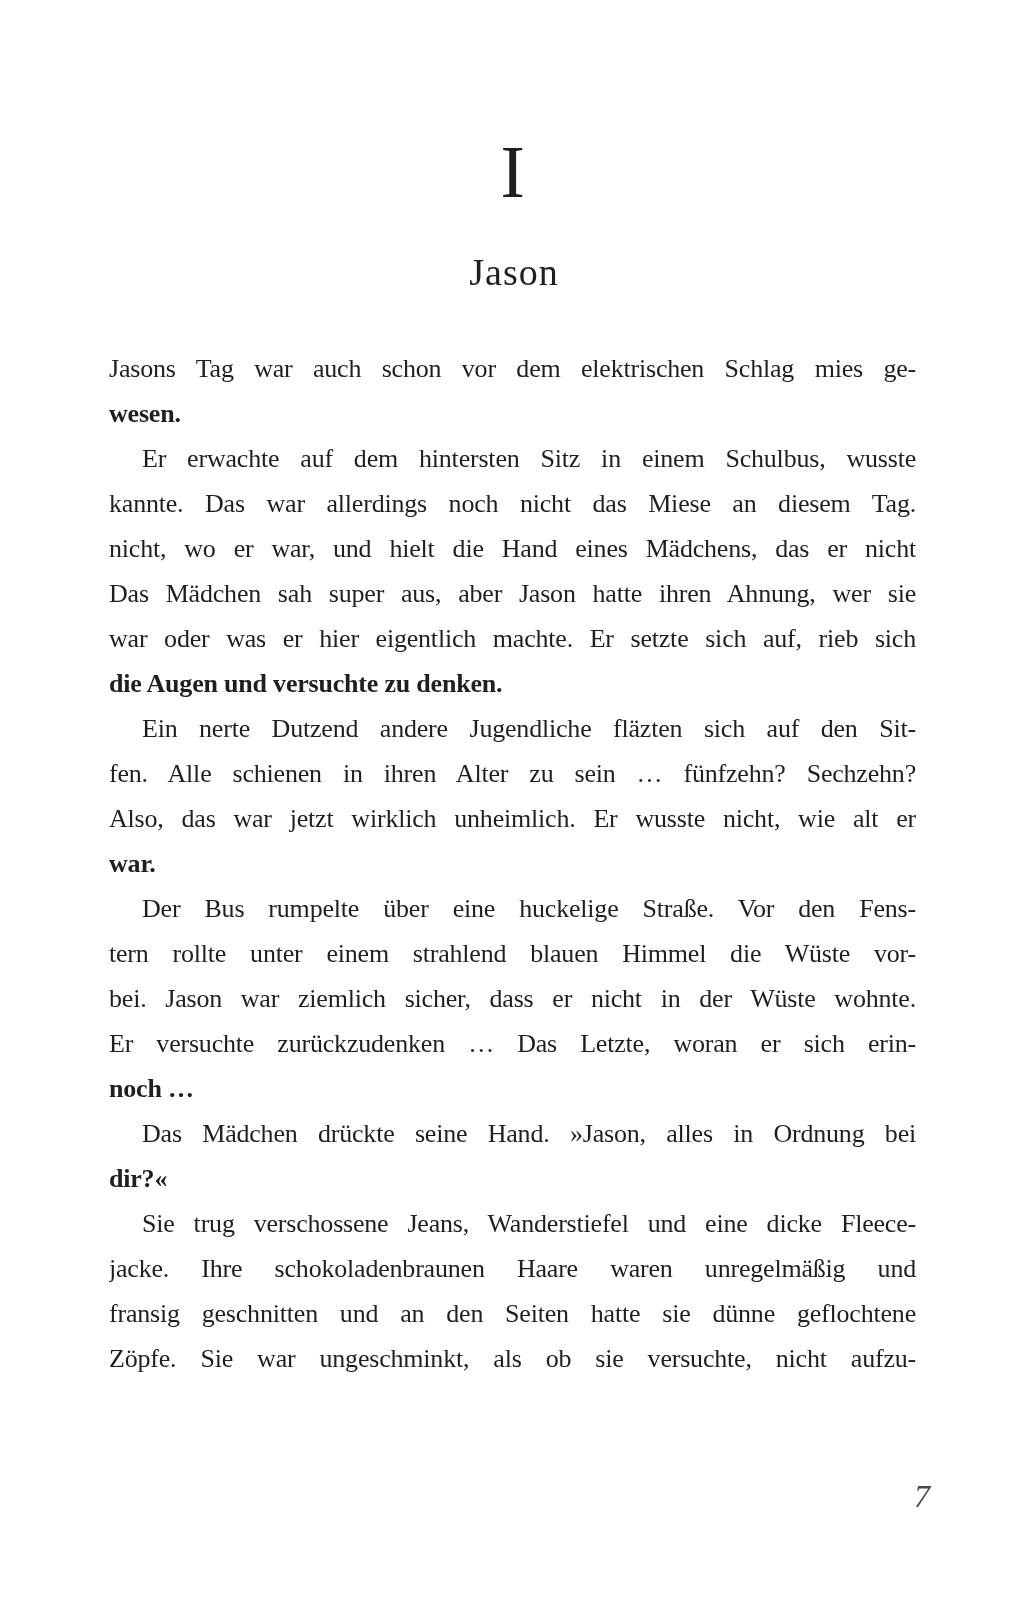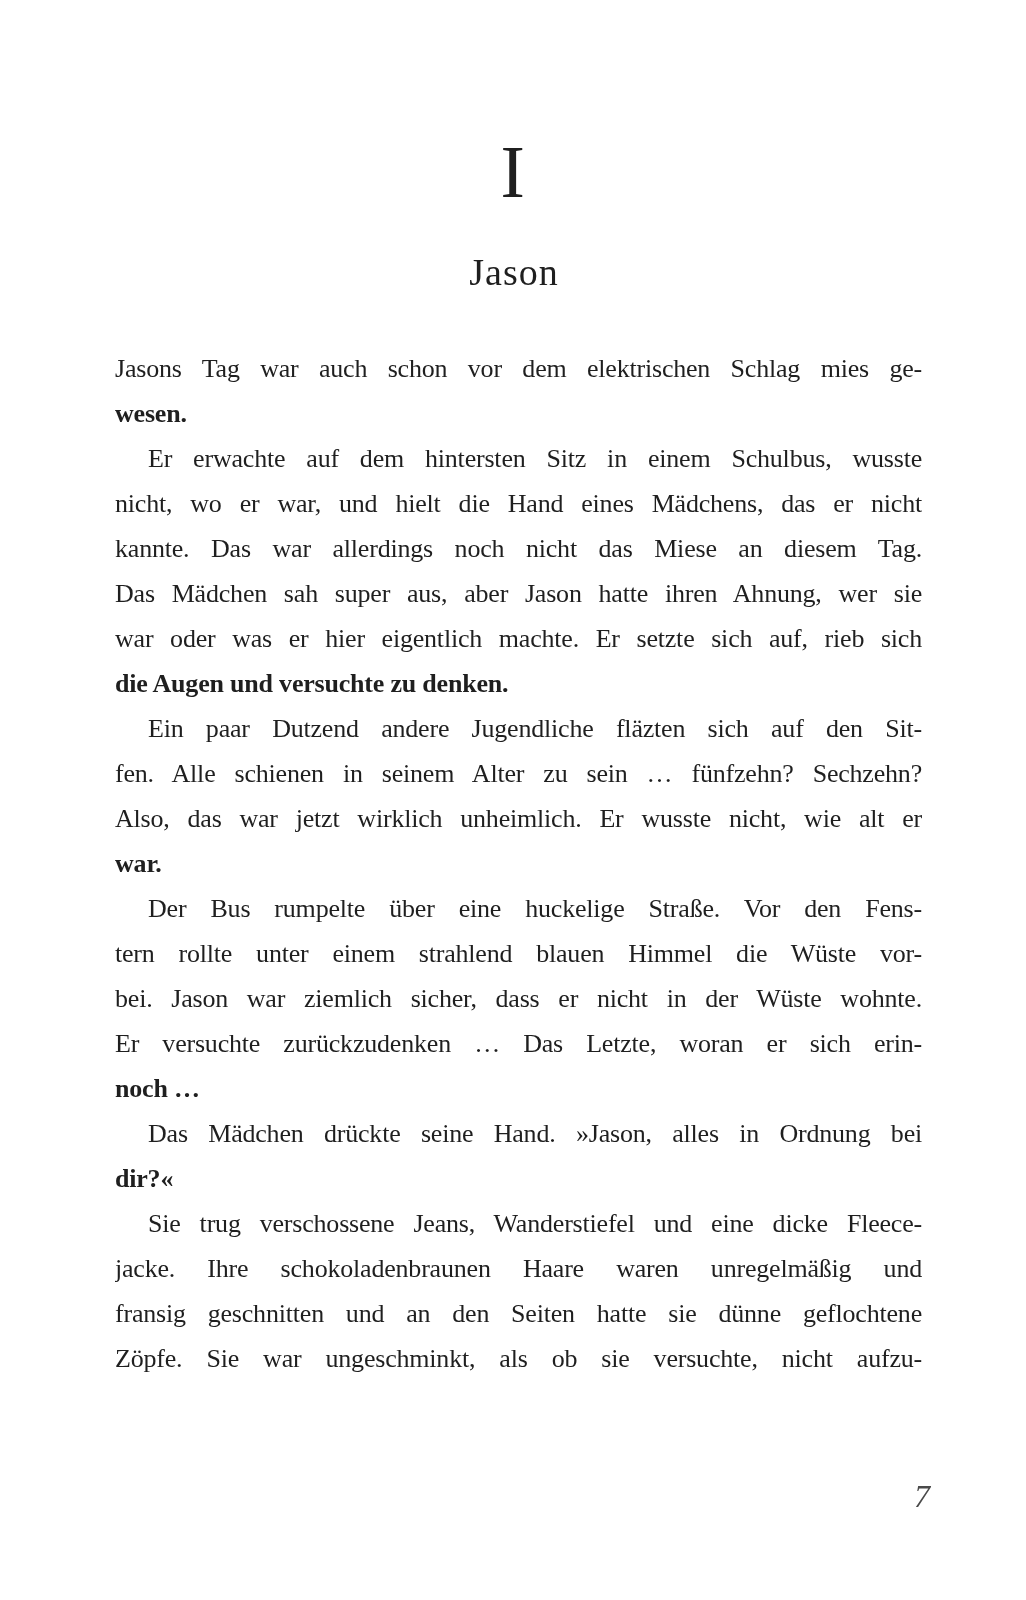--- a/index.html
+++ b/index.html
@@ -36,21 +36,21 @@
     width: 1026px;
     text-align: center;
     font-size: 38px;
     line-height: 1;
     font-weight: 400;
     letter-spacing: 1px;
   }
   .body-text {
     position: absolute;
     top: 346px;
-    left: 115px;
+    left: 109px;
     width: 807px;
     font-size: 26px;
     letter-spacing: -0.2px;
     hyphens: none;
     -webkit-hyphens: none;
   }
   .line {
     height: 45px;
     line-height: 45px;
     text-align: justify;
@@ -74,27 +74,27 @@
 </head>
 <body>
 
 <div class="page">
   <div class="chapter-number">I</div>
   <div class="chapter-title">Jason</div>
   <div class="body-text">
       <div class="line">Jasons Tag war auch schon vor dem elektrischen Schlag mies ge-</div>
       <div class="line end">wesen.</div>
       <div class="line indent">Er erwachte auf dem hintersten Sitz in einem Schulbus, wusste</div>
+      <div class="line">kannte. Das war allerdings noch nicht das Miese an diesem Tag.</div>
       <div class="line">nicht, wo er war, und hielt die Hand eines Mädchens, das er nicht</div>
-      <div class="line">kannte. Das war allerdings noch nicht das Miese an diesem Tag.</div>
       <div class="line">Das Mädchen sah super aus, aber Jason hatte ihren Ahnung, wer sie</div>
       <div class="line">war oder was er hier eigentlich machte. Er setzte sich auf, rieb sich</div>
       <div class="line end">die Augen und versuchte zu denken.</div>
-      <div class="line indent">Ein paar Dutzend andere Jugendliche fläzten sich auf den Sit-</div>
-      <div class="line">fen. Alle schienen in seinem Alter zu sein … fünfzehn? Sechzehn?</div>
+      <div class="line indent">Ein nerte Dutzend andere Jugendliche fläzten sich auf den Sit-</div>
+      <div class="line">fen. Alle schienen in ihren Alter zu sein … fünfzehn? Sechzehn?</div>
       <div class="line">Also, das war jetzt wirklich unheimlich. Er wusste nicht, wie alt er</div>
       <div class="line end">war.</div>
       <div class="line indent">Der Bus rumpelte über eine huckelige Straße. Vor den Fens-</div>
       <div class="line">tern rollte unter einem strahlend blauen Himmel die Wüste vor-</div>
       <div class="line">bei. Jason war ziemlich sicher, dass er nicht in der Wüste wohnte.</div>
       <div class="line">Er versuchte zurückzudenken … Das Letzte, woran er sich erin-</div>
       <div class="line end">noch …</div>
       <div class="line indent">Das Mädchen drückte seine Hand. »Jason, alles in Ordnung bei</div>
       <div class="line end">dir?«</div>
       <div class="line indent">Sie trug verschossene Jeans, Wanderstiefel und eine dicke Fleece-</div>

